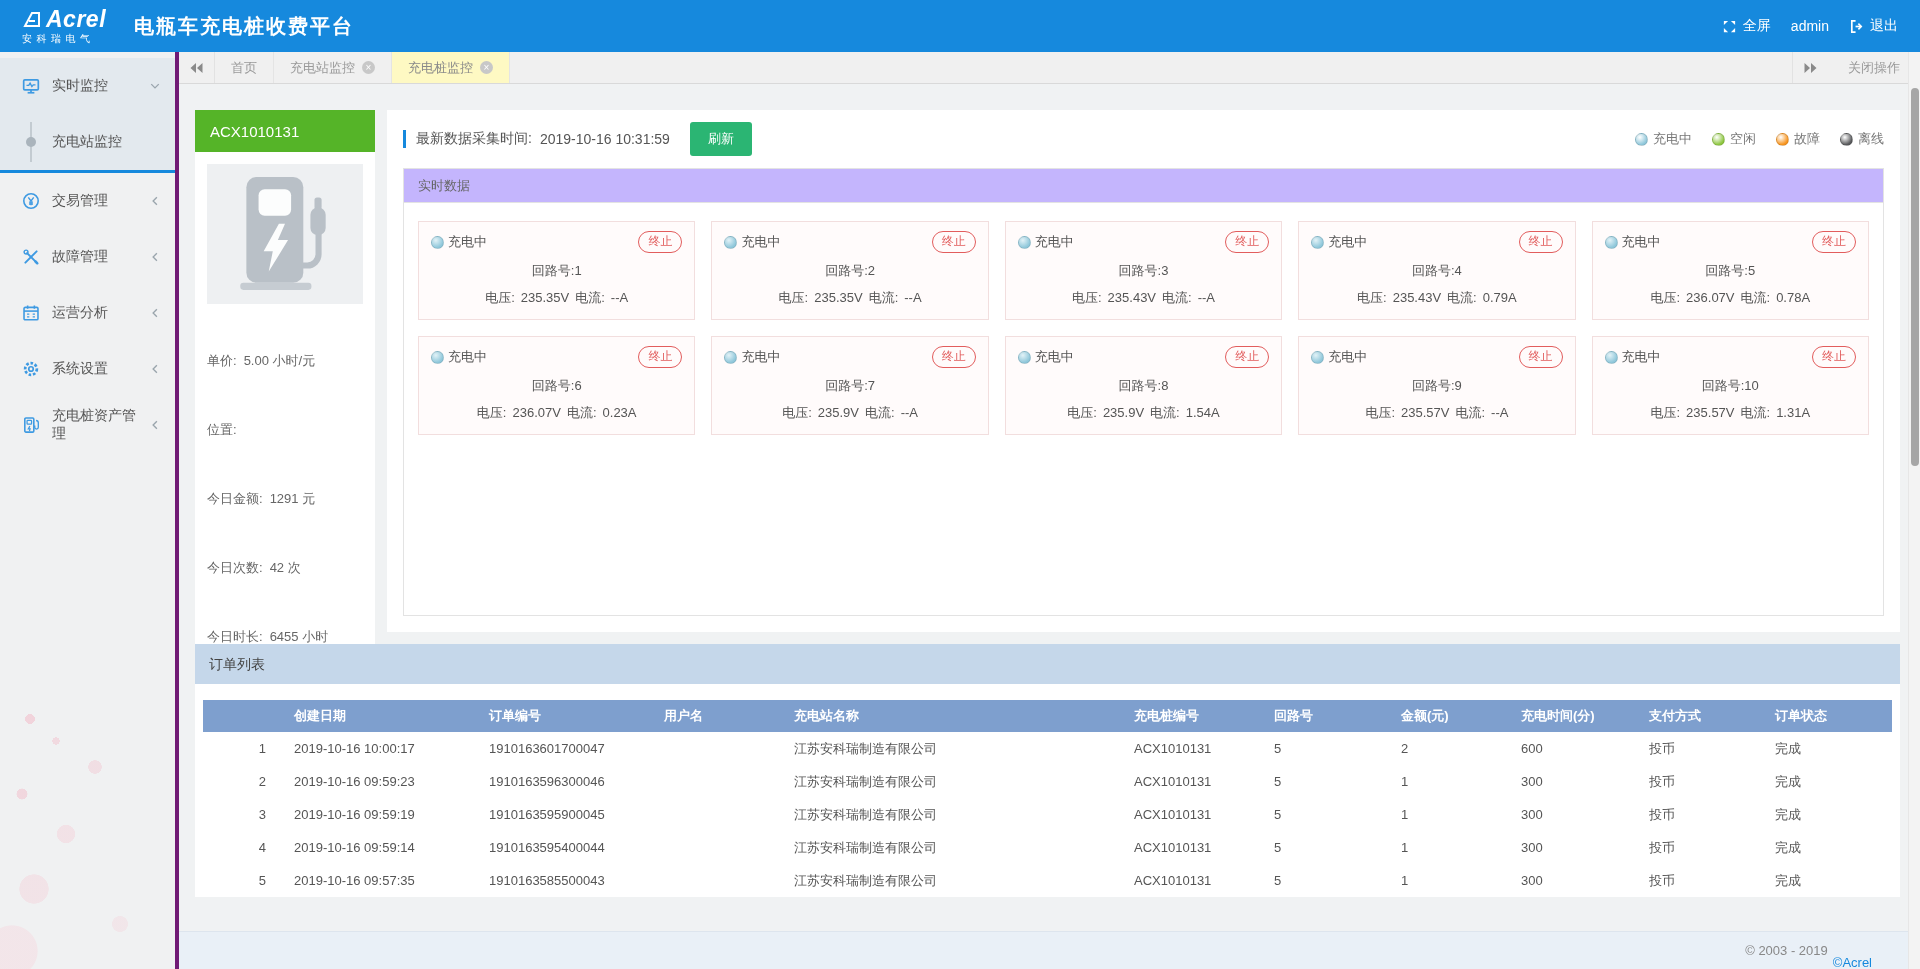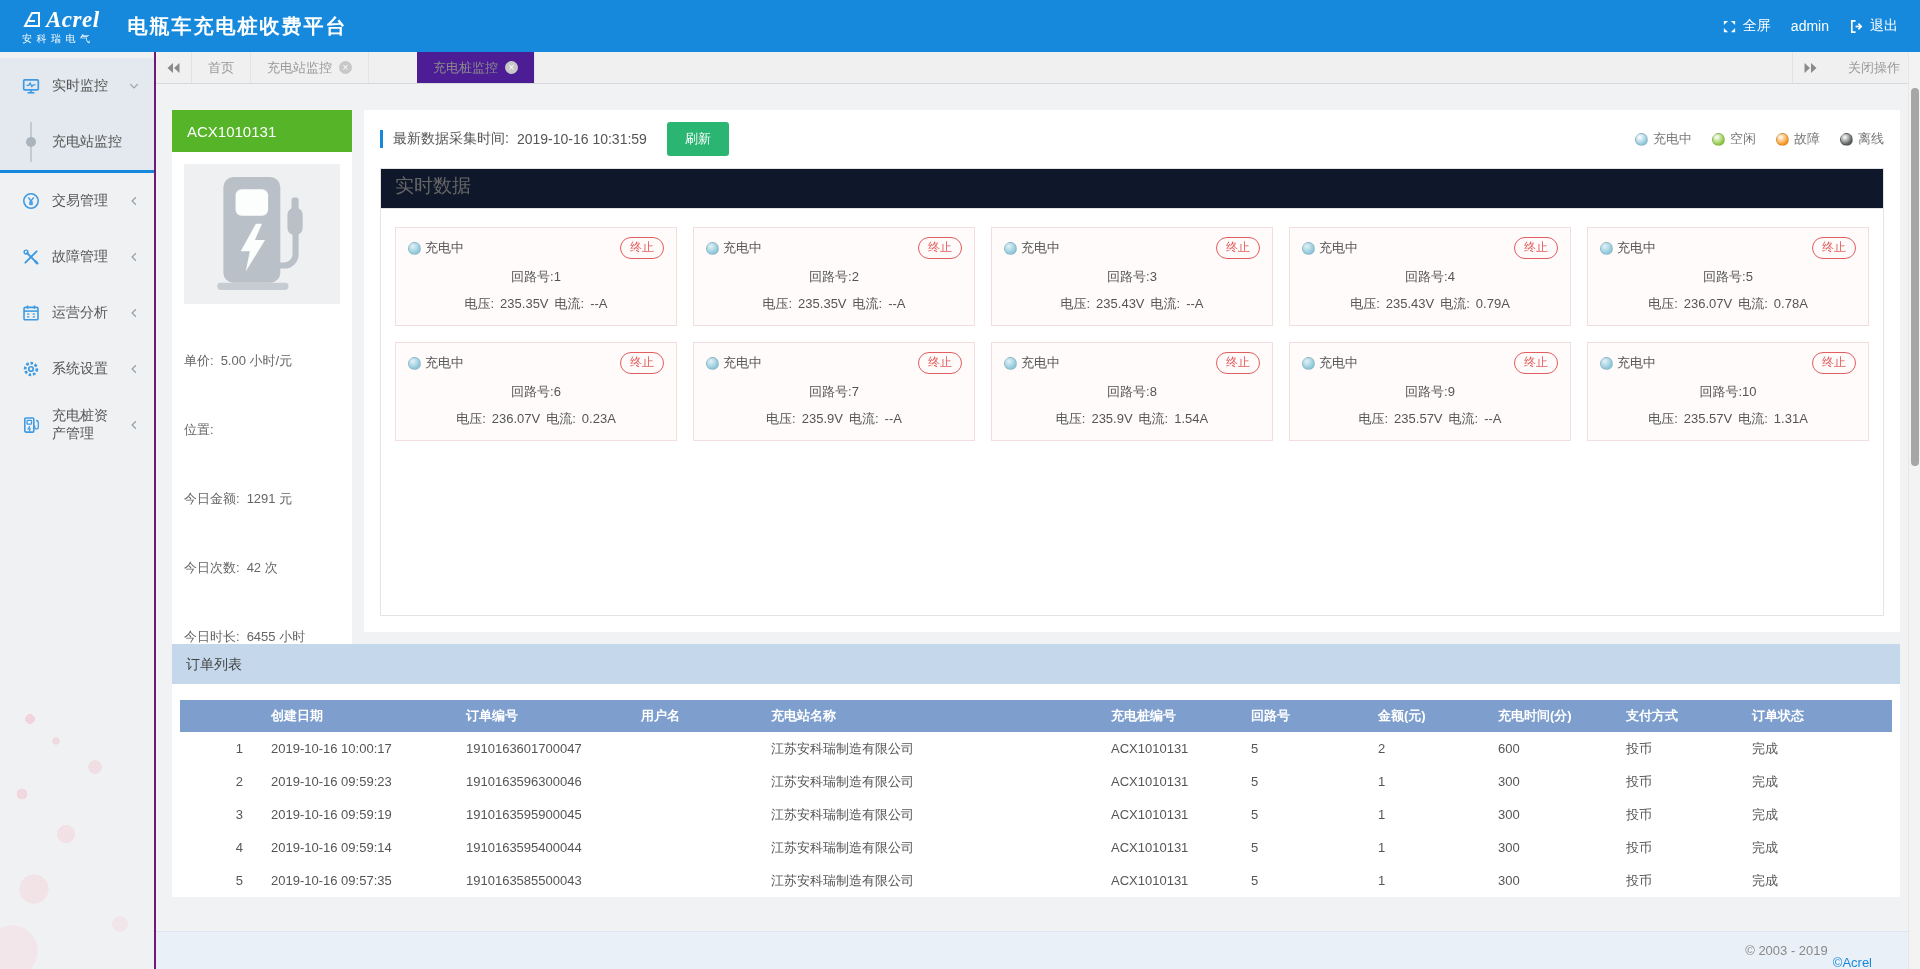--- a/index.html
+++ b/index.html
@@ -8,29 +8,29 @@
     font-family:"Liberation Sans","DejaVu Sans",sans-serif;
     background:#f0f2f3; color:#555; font-size:14px;
   }
   
   .header {
     height:52px; background:var(--header-blue,#1689dd); color:#fff;
     display:flex; align-items:center; padding:0 22px;
   }
   .logo { display:flex; flex-direction:column; line-height:1; }
   .logo-top { display:flex; align-items:center; gap:4px; }
-  .logo-main { font-size:23px; font-weight:bold; font-style:italic; letter-spacing:.5px;font-family:Liberation Serif, serif; }
+  .logo-main { font-size:23px; font-weight:bold; font-style:italic; letter-spacing:.5px; }
   .logo-sub { font-size:10px; letter-spacing:4.5px; margin-top:3px; }
   .app-title { font-size:20px; font-weight:bold; margin-left:28px; letter-spacing:2px; }
   .header-right { margin-left:auto; display:flex; align-items:center; gap:20px; font-size:14px; }
   .header-action { display:flex; align-items:center; gap:6px; cursor:pointer; }
   
   .app-body { display:flex; height:917px; }
   .sidebar {
-    width:156px; flex-shrink:0; background:#f0f1f2; border-right:2px solid #701a75;
+    width:179px; flex-shrink:0; background:#f0f1f2; border-right:4px solid #701a75;
     padding-top:6px; position:relative;
   }
   .side-group.expanded { background:#e3e9ee; border-bottom:3px solid var(--header-blue,#1689dd); }
   .side-item { height:56px; display:flex; align-items:center; padding:0 14px 0 22px; gap:12px; color:#555; cursor:pointer; }
   .side-icon { width:18px; height:18px; color:#3e9ae2; display:flex; align-items:center; }
   .side-label { font-size:14px; }
   .chev { margin-left:auto; color:#9aa5ad; display:flex; }
   .side-sub { height:56px; display:flex; align-items:center; position:relative; padding-left:52px; cursor:pointer; }
   .tree-line { position:absolute; left:30px; top:8px; bottom:8px; width:2px; background:#c3cbd1; }
   .tree-dot { position:absolute; left:26px; top:50%; transform:translateY(-50%); width:10px; height:10px; border-radius:50%; background:#aab4bc; }
@@ -45,21 +45,21 @@
       radial-gradient(circle 24px at 34px 190px, rgba(246,190,203,.28) 60%, transparent 62%),
       radial-gradient(circle 42px at 12px 252px, rgba(248,205,215,.32) 60%, transparent 62%),
       radial-gradient(circle 13px at 120px 225px,rgba(246,190,203,.22) 60%, transparent 62%);
   }
   .right-col { flex:1; display:flex; flex-direction:column; position:relative; background:#f0f2f3; }
   
   .tabbar { height:32px; background:#f0f0f0; border-bottom:1px solid #d9d9d9; display:flex; align-items:stretch; font-size:13px; color:#999; }
   .tab-nav { width:36px; display:flex; align-items:center; justify-content:center; color:#8a8a8a; border-right:1px solid #e2e2e2; cursor:pointer; }
   .tab-nav.right { border-right:none; border-left:1px solid #e2e2e2; }
   .tab { display:flex; align-items:center; gap:7px; padding:0 16px; border-right:1px solid #e4e4e4; cursor:pointer; }
-  .tab.active { background:#4c1d95; color:#8a8a8a;margin-left:48px; }
+  .tab.active { background:#fef9c3; color:#8a8a8a; }
   .tab-close { width:13px; height:13px; border-radius:50%; background:#c8c8c8; color:#fff; font-size:10px; line-height:13px; text-align:center; cursor:pointer; }
   .tab-spacer { flex:1; }
   .close-ops { display:flex; align-items:center; padding:0 20px; color:#999; cursor:pointer; }
   
   .main { flex:1; padding:26px 20px 0 16px; display:flex; flex-direction:column; overflow:hidden; }
   .top-section { display:flex; gap:12px; height:522px; }
   
   .station-card { width:180px; flex-shrink:0; }
   .station-head { height:42px; background:var(--station-green,#55b428); color:#fff; font-size:15px; display:flex; align-items:center; padding:0 15px; }
   .station-body { background:#fff; padding:12px; }
@@ -71,21 +71,21 @@
   .monitor-panel { flex:1; background:#fff; padding:12px 16px; height:522px; }
   .collect-row { display:flex; align-items:center; height:34px; }
   .blue-bar { width:3px; height:18px; background:var(--header-blue,#1689dd); margin-right:10px; }
   .collect-label, .collect-time { font-size:14px; color:#555; }
   .collect-time { margin-left:8px; }
   .refresh-btn { margin-left:20px; background:var(--refresh-green,#2bb573); color:#fff; border:none; border-radius:3px; padding:8px 18px; font-size:13px; cursor:pointer; font-family:inherit; }
   .legend { margin-left:auto; display:flex; gap:20px; align-items:center; }
   .legend-item { display:flex; align-items:center; gap:5px; font-size:13px; color:#777; }
   .legend-dot { width:13px; height:13px; border-radius:50%; border:1px solid rgba(0,0,0,.12); }
   .realtime-box { margin-top:12px; border:1px solid #e3e3e3; height:448px; }
-  .realtime-head { height:40px; line-height:33px; background:#0f172a; border-bottom:1px solid #e3e3e3; padding:0 14px; font-size:19px; color:#666; }
+  .realtime-head { height:34px; line-height:33px; background:#c4b5fd; border-bottom:1px solid #e3e3e3; padding:0 14px; font-size:13px; color:#666; }
   .realtime-body { padding:18px 14px; }
   .card-grid { display:grid; grid-template-columns:repeat(5,1fr); column-gap:16px; row-gap:16px; }
   .circuit-card { border:1px solid #f2dede; background:#fffbfb; padding:9px 12px 12px; }
   .cc-top { display:flex; align-items:center; }
   .cc-dot { width:13px; height:13px; border-radius:50%; margin-right:4px;
     background:radial-gradient(circle at 35% 30%, #e2f2f7, var(--charging-blue,#8fc7da) 70%);
     border:1px solid rgba(0,0,0,.10); }
   .cc-status { font-size:13px; color:#555; }
   .terminate-btn { margin-left:auto; border:1px solid var(--terminate-red,#e25d5d); color:var(--terminate-red,#e25d5d); background:transparent; border-radius:11px; font-size:12px; padding:1px 9px 2px; cursor:pointer; font-family:inherit; }
   .cc-circuit { text-align:center; margin-top:9px; font-size:13px; color:#555; }

